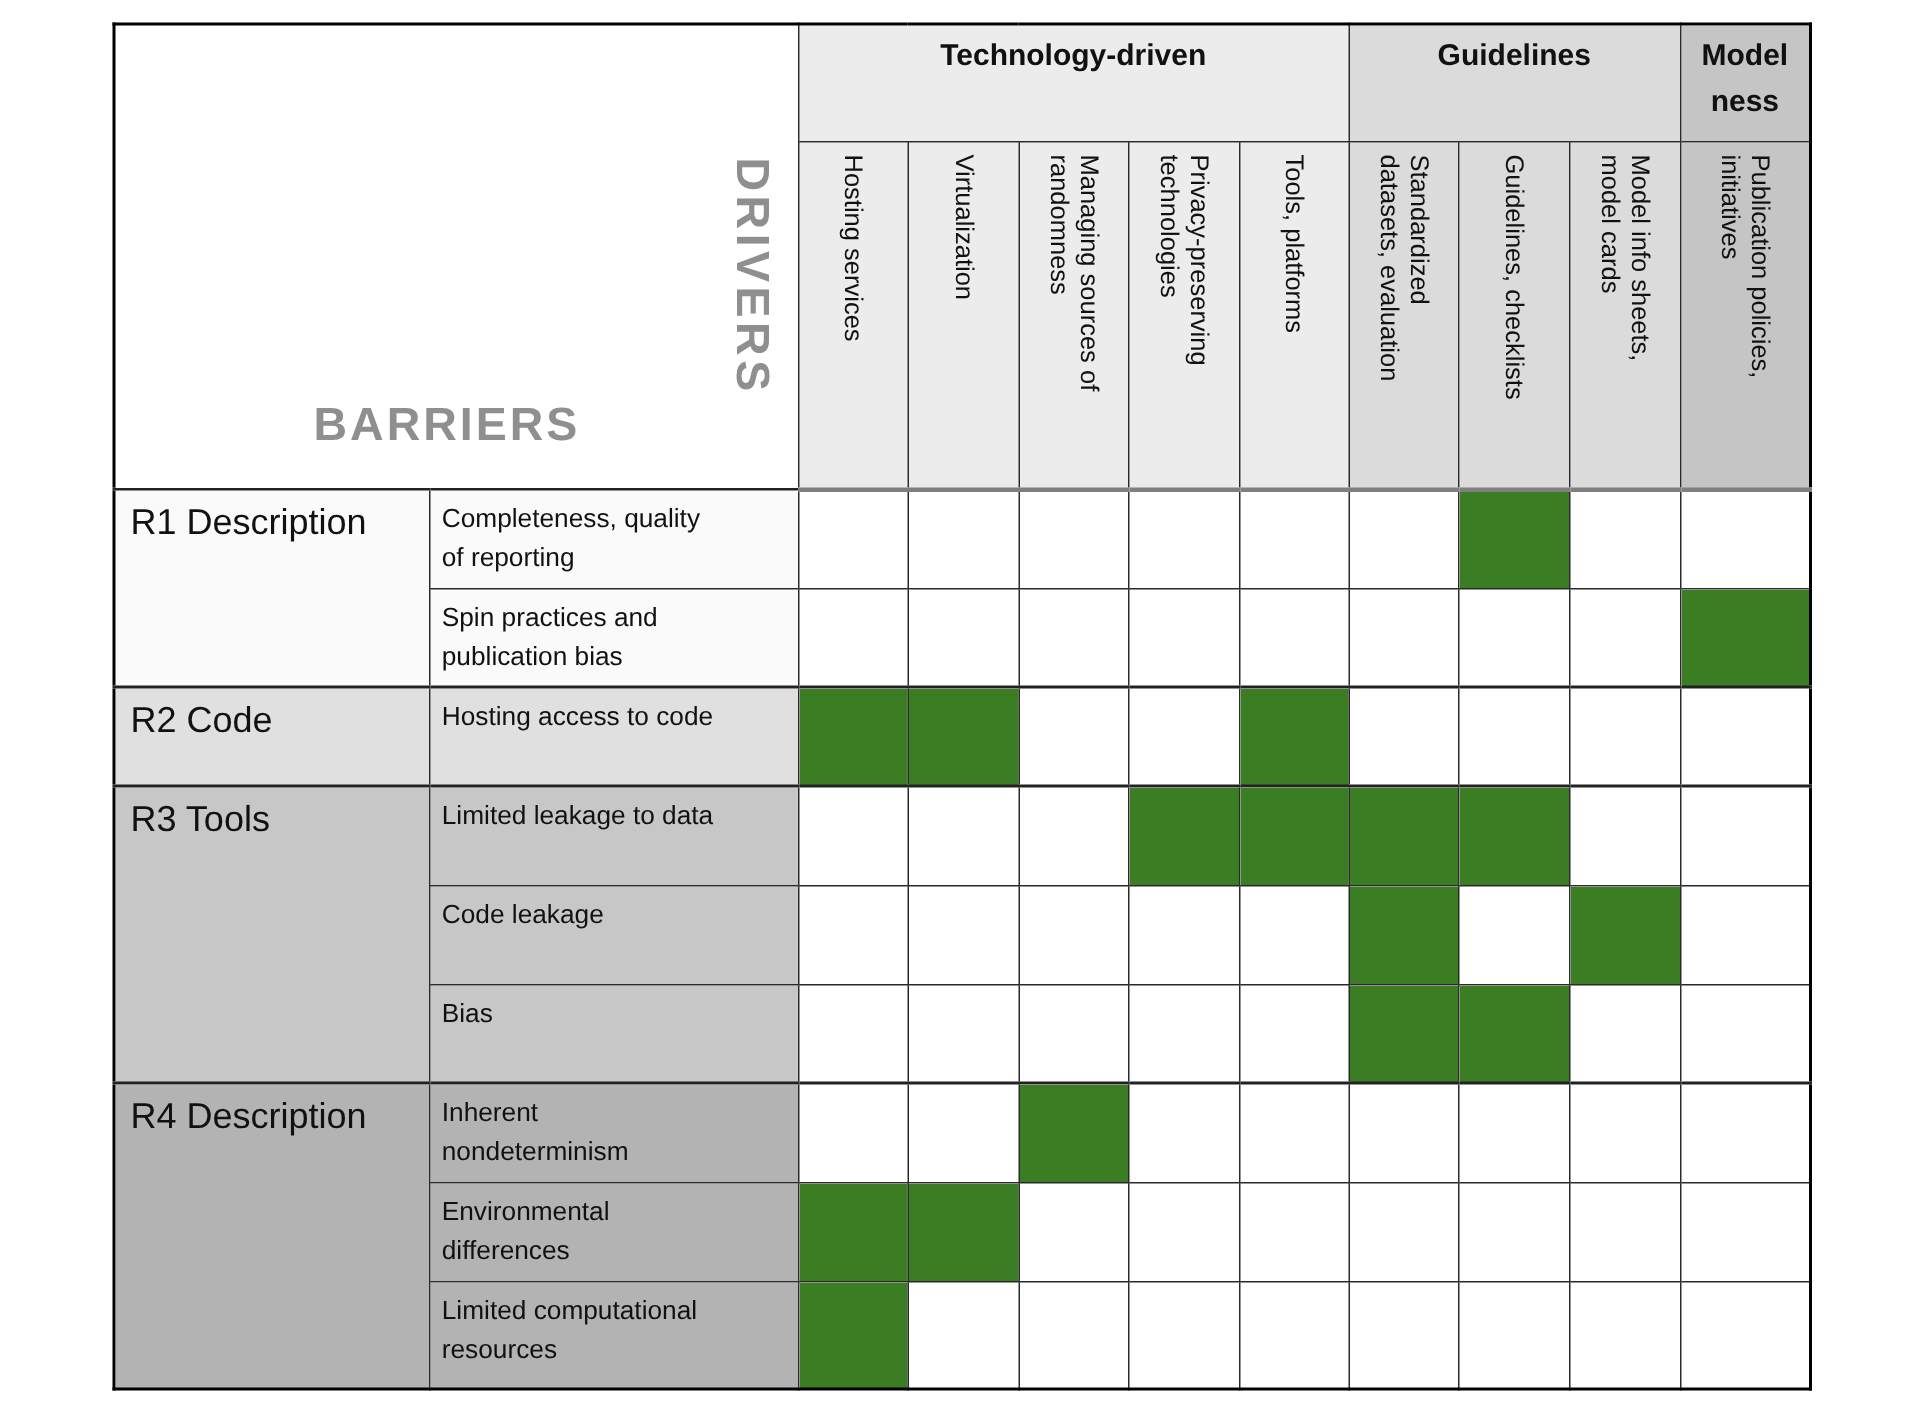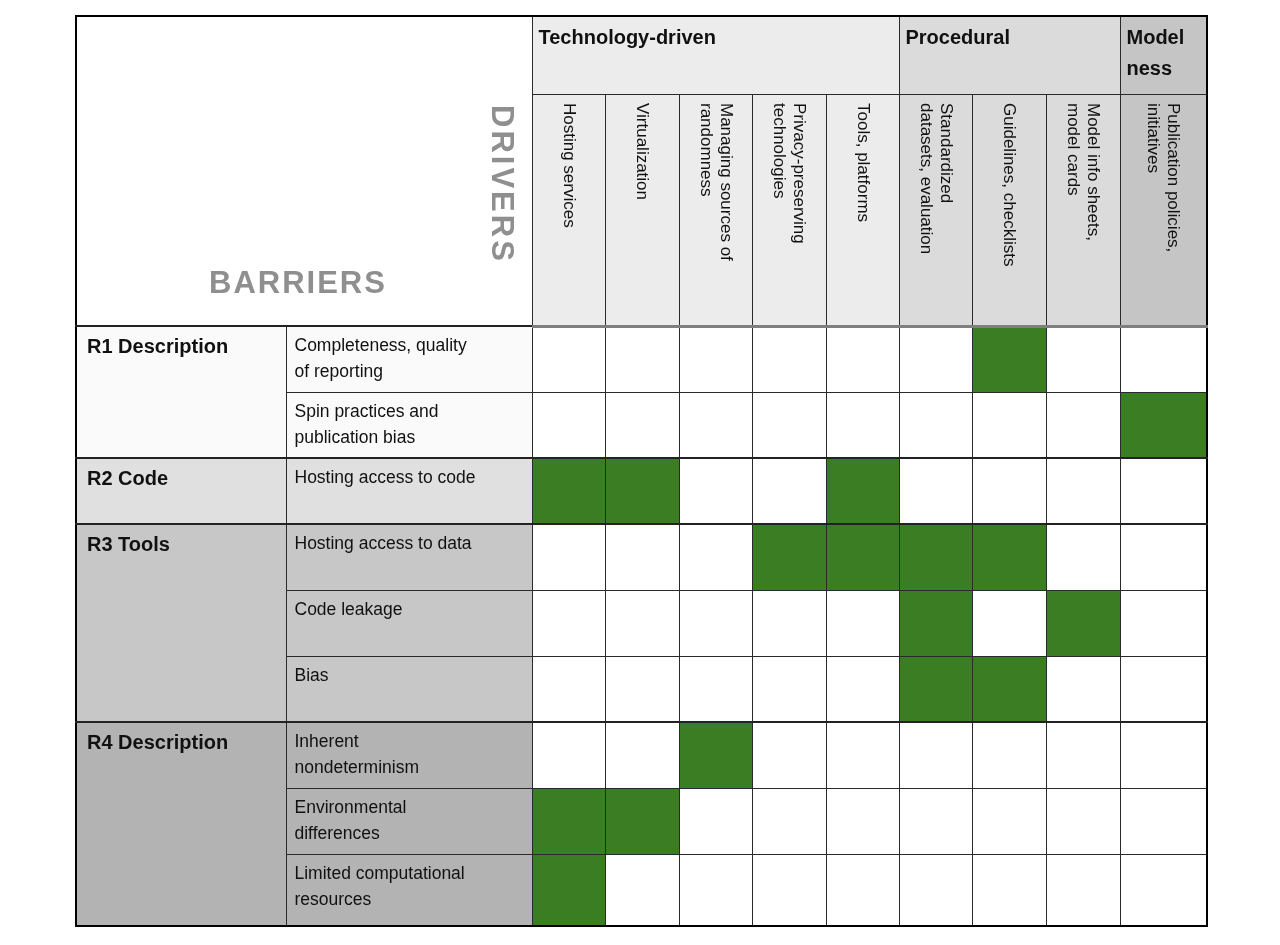--- a/index.html
+++ b/index.html
@@ -24,21 +24,21 @@
   }
   td {
     border: 1px solid #2a2a2a;
     padding: 0;
     overflow: hidden;
   }
   
   tr.ghead { height: 78px; }
   td.gh {
     vertical-align: top;
-    text-align: left;
+    text-align: center;
     font-weight: bold;
     font-size: 20px;
     padding: 5px 6px;
     line-height: 1.55;
     white-space: pre-line;
   }
   
   tr.vhead { height: 232px; }
   td.vh {
     vertical-align: top;
@@ -63,22 +63,22 @@
   .r2 { background: var(--r2_bg, #e0e0e0); }
   .r3 { background: var(--r3_bg, #c7c7c7); }
   .r4 { background: var(--r4_bg, #b3b3b3); }
   
   tr.brow { height: 66px; }
   tr.brow-last { height: 72px; }
   tr.brow td, tr.brow-last td { border-top: 1px solid #6e6e6e; }
   tr.gstart td { border-top: 2px solid #222; }
   td.rg {
     vertical-align: top;
-    font-weight: bold;
-    font-size: 20px;
+    font-weight: normal;
+    font-size: 24px;
     padding: 8px 6px 0 10px;
     margin-top: 29px;
   }
   td.bl {
     vertical-align: top;
     font-size: 17.5px;
     line-height: 1.5;
     padding: 5px 2px 0 8px;
     white-space: pre-line;
     margin-left: 32px;
@@ -129,21 +129,21 @@
         <col style="width:87px">
   </colgroup>
 
   <tbody>
         <tr class="ghead">
     <td class="corner" rowspan="2" colspan="2">
       <span class="drivers-label">DRIVERS</span>
       <span class="barriers-label">BARRIERS</span>
     </td>
     <td class="gh tech" colspan="5">Technology-driven</td>
-    <td class="gh proc" colspan="3">Procedural</td>
+    <td class="gh proc" colspan="3">Guidelines</td>
     <td class="gh aware">Model
 ness</td>
   </tr>
 
   <tr class="vhead">
     <td class="vh tech"><div class="vtext">Hosting services</div></td>
     <td class="vh tech"><div class="vtext">Virtualization</div></td>
     <td class="vh tech"><div class="vtext">Managing sources of
 randomness</div></td>
     <td class="vh tech"><div class="vtext">Privacy-preserving
@@ -195,21 +195,21 @@
           <td class="cell"></td>
           <td class="cell marked"></td>
           <td class="cell"></td>
           <td class="cell"></td>
           <td class="cell"></td>
           <td class="cell"></td>
   </tr>
 
   <tr class="brow gstart">
     <td class="rg r3" rowspan="3">R3 Tools</td>
-    <td class="bl r3">Hosting access to data</td>
+    <td class="bl r3">Limited leakage to data</td>
     <td class="cell"></td>
           <td class="cell"></td>
           <td class="cell"></td>
           <td class="cell marked"></td>
           <td class="cell marked"></td>
           <td class="cell marked"></td>
           <td class="cell marked"></td>
           <td class="cell"></td>
           <td class="cell"></td>
   </tr>

